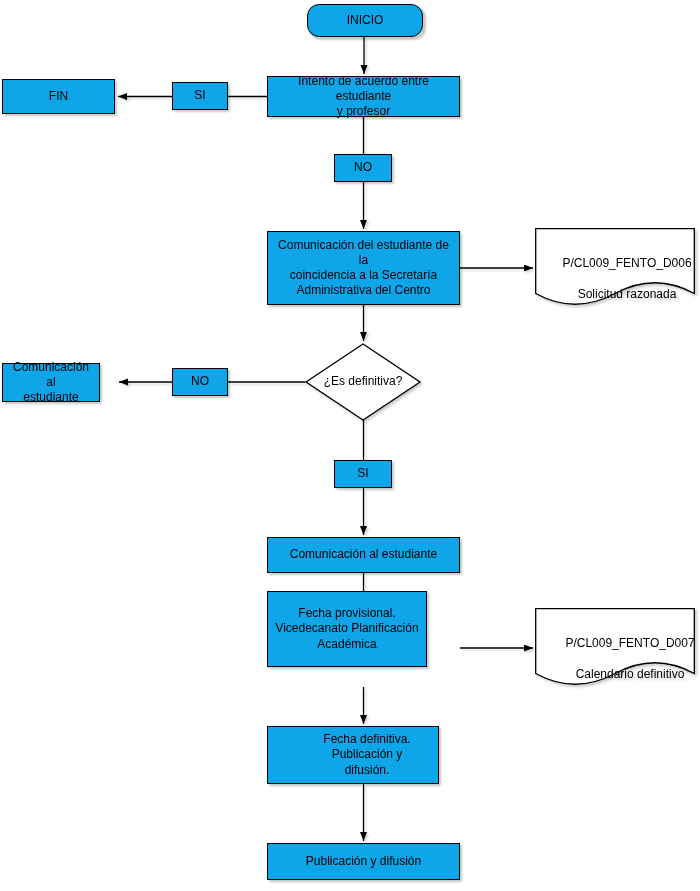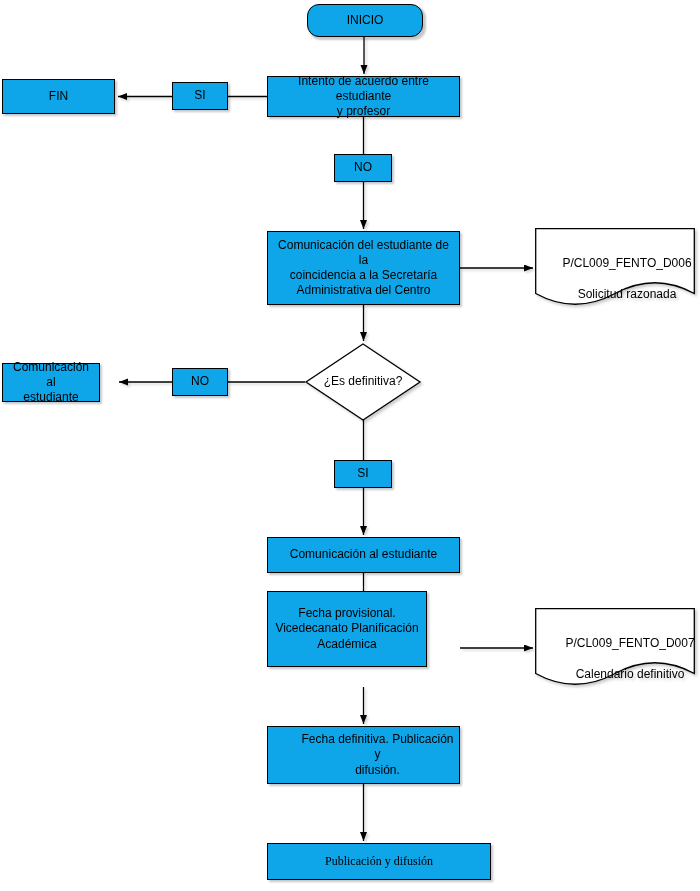--- a/index.html
+++ b/index.html
@@ -104,16 +104,16 @@
 <div class="svg-node" style="left:535px;top:608px;width:160px;height:92px;padding-left:6px;">
   <svg width="160" height="92" viewBox="0 0 160 92">
     <path d="M0.7,0.7 H159.3 V65.5 Q120,44 80,65.5 Q40,87 0.7,65.5 Z" fill="#ffffff" stroke="#000" stroke-width="1.3"></path>
   </svg>
   <div class="label doc-label">
     <span style="display:block;">P/CL009_FENTO_D007</span>
     <span style="display:block;">Calendario definitivo</span>
   </div>
 </div>
 
-<div class="node" style="left:267px;top:726px;width:193px;height:58px;padding-left:32px;">Fecha definitiva. Publicación y
+<div class="node" style="left:267px;top:726px;width:172px;height:58px;padding-left:32px;">Fecha definitiva. Publicación y
 difusión.</div>
 
-<div class="node rounded" style="left:267px;top:843px;width:224px;height:37px;font-family:Liberation Serif, serif;">Publicación y difusión</div>
+<div class="node rounded" style="left:267px;top:843px;width:193px;height:37px;">Publicación y difusión</div>
 
 </body></html>

